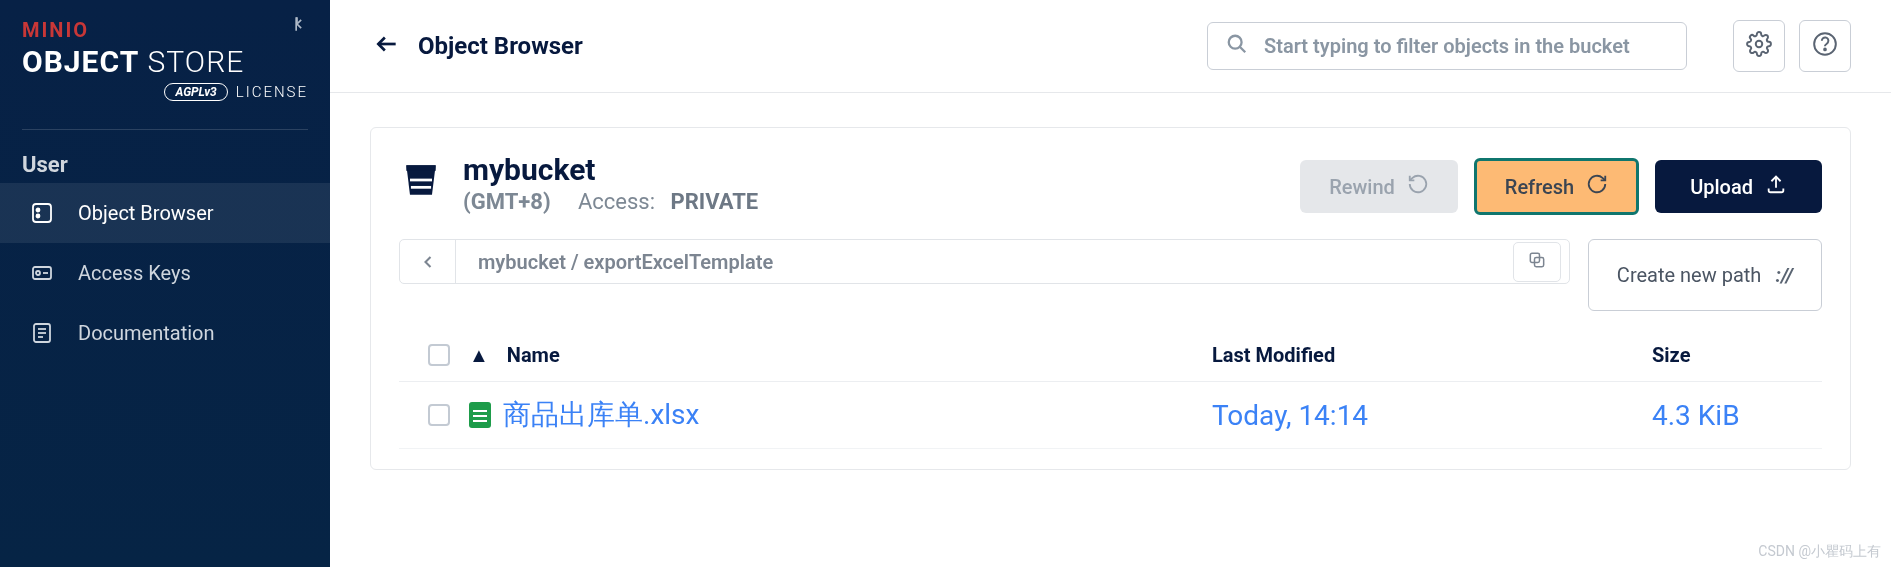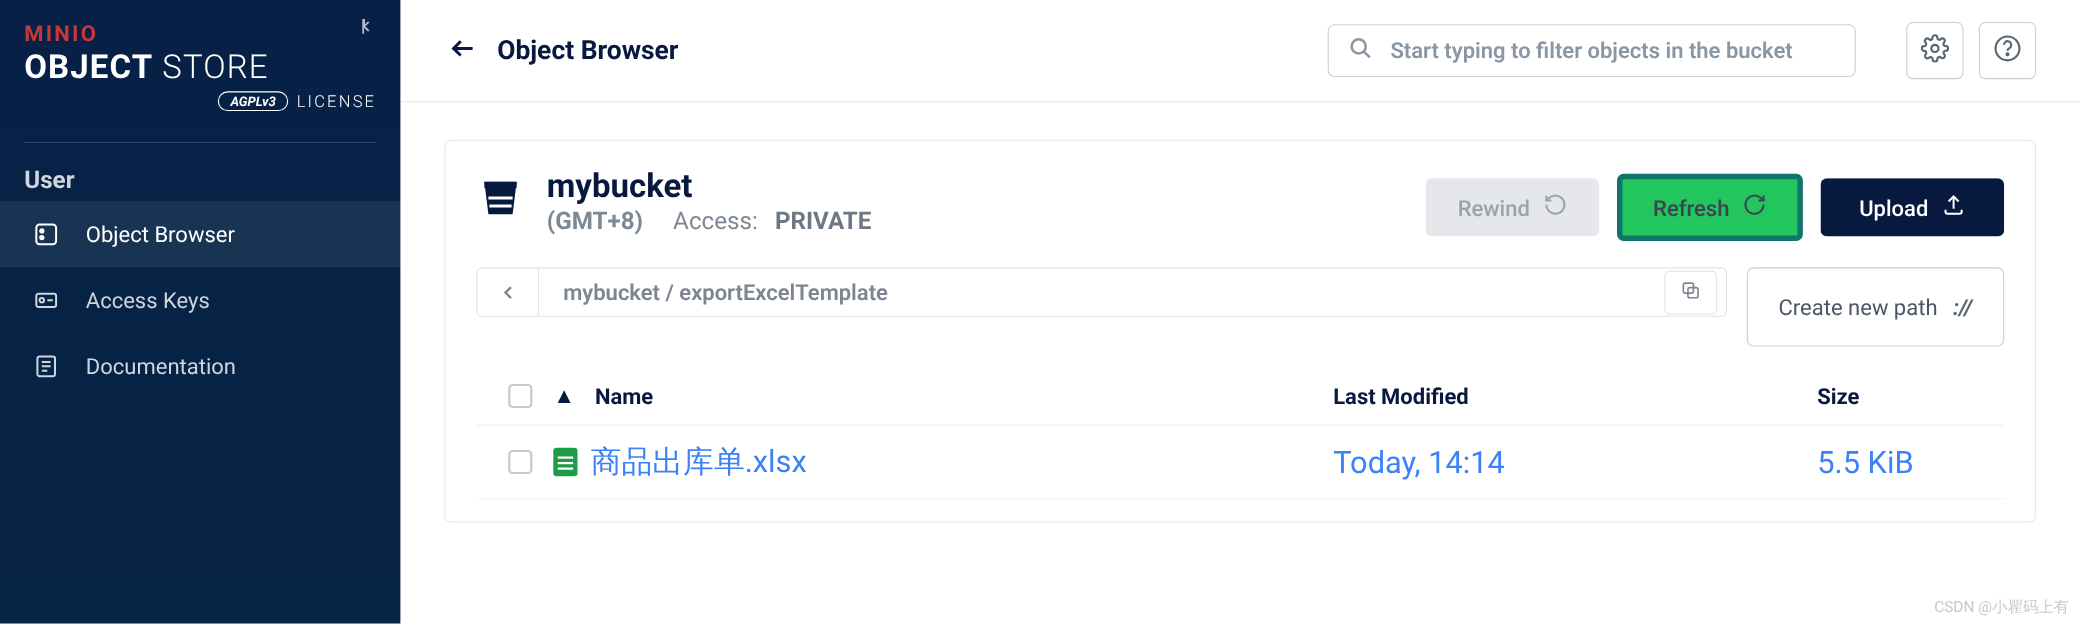--- a/index.html
+++ b/index.html
@@ -10,21 +10,21 @@
     }
     body {
       display: flex;
       width: 1891px;
       height: 567px;
       background: #fff;
       overflow: hidden;
     }
     
     .sidebar {
-      width: 364px;
+      width: 330px;
       background: #0a2540;
       background: linear-gradient(180deg, #072146 0%, #062445 100%);
       color: #fff;
       display: flex;
       flex-direction: column;
       position: relative;
     }
     .logo-area {
       padding: 18px 22px 10px 22px;
       position: relative;
@@ -223,22 +223,22 @@
       font-weight: 500;
       cursor: pointer;
       border: 1px solid transparent;
     }
     .btn-disabled {
       background: #e5e7ea;
       color: #9aa3ae;
       cursor: not-allowed;
     }
     .btn-outline {
-      background: #22c55e;
-      border: 5px solid #0f766e;
+      background: #fdba74;
+      border: 3px solid #0f766e;
       color: #3b4552;
     }
     .btn-primary {
       background: #07193e;
       color: #fff;
       padding: 12px 34px;
     }
     
     .path-row {
       display: flex;
@@ -551,20 +551,20 @@
 
         <div class="table-row">
           <div class="col-check">
               <div class="checkbox"></div>
             </div>
           <div class="col-name">
             <span class="file-icon-xlsx"></span>
             <span>商品出库单.xlsx</span>
           </div>
           <div class="col-modified">Today, 14:14</div>
-          <div class="col-size">5.5 KiB</div>
+          <div class="col-size">4.3 KiB</div>
         </div>
       </div>
     </div>
   </div>
 
   <div class="watermark">CSDN @小瞿码上有</div>
 </div>
 
 </body></html>

